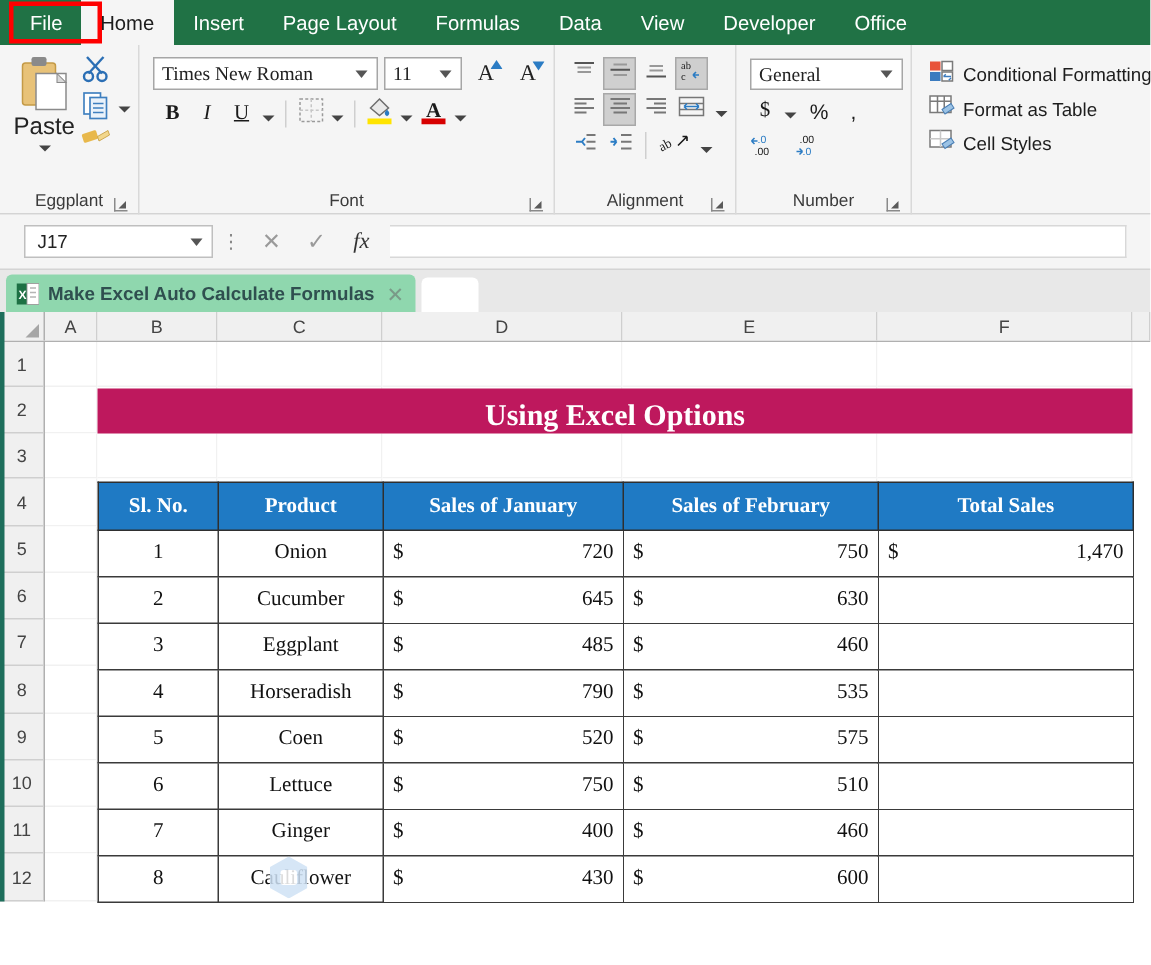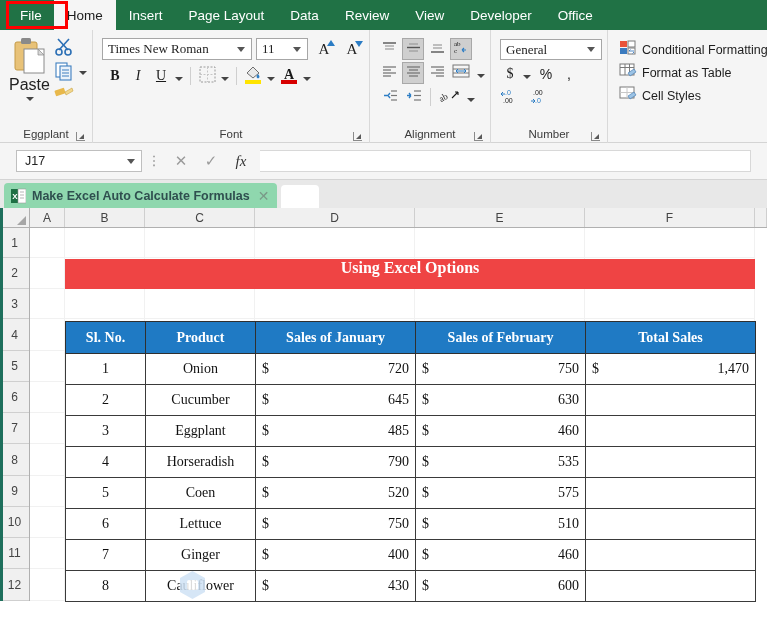--- a/index.html
+++ b/index.html
@@ -249,25 +249,25 @@
   }
   .sheet { position: relative; flex: 1; }
   .cellrow { display: flex; }
   .cell {
     border-right: 1px solid #f1f1f1;
     border-bottom: 1px solid #f1f1f1;
     background: #fff;
   }
   .banner {
     position: absolute;
-    background: #ef4444;
+    background: #be185d;
     color: #ffffff;
-    display: flex; align-items: flex-start; justify-content: center;
+    display: flex; align-items: flex-end; justify-content: center;
     font-family: "Liberation Serif", serif;
-    font-weight: bold; font-size: 16px;
+    font-weight: bold; font-size: 20px;
   }
   .dtable {
     position: absolute;
     border-collapse: collapse;
     font-family: "Liberation Serif", serif;
     table-layout: fixed;
   }
   .dtable th {
     background: #1f7ac4;
     color: #ffffff;
@@ -326,24 +326,24 @@
   <div class="rtab active">
       <span>Home</span>
     </div>
   <div class="rtab">
       <span>Insert</span>
     </div>
   <div class="rtab">
       <span>Page Layout</span>
     </div>
   <div class="rtab">
+      <span>Formulas</span>
+    </div>
+  <div class="rtab">
       <span>Data</span>
-    </div>
-  <div class="rtab">
-      <span>Review</span>
     </div>
   <div class="rtab">
       <span>View</span>
     </div>
   <div class="rtab">
       <span>Developer</span>
     </div>
   <div class="rtab">
       <span>Office</span>
     </div>

